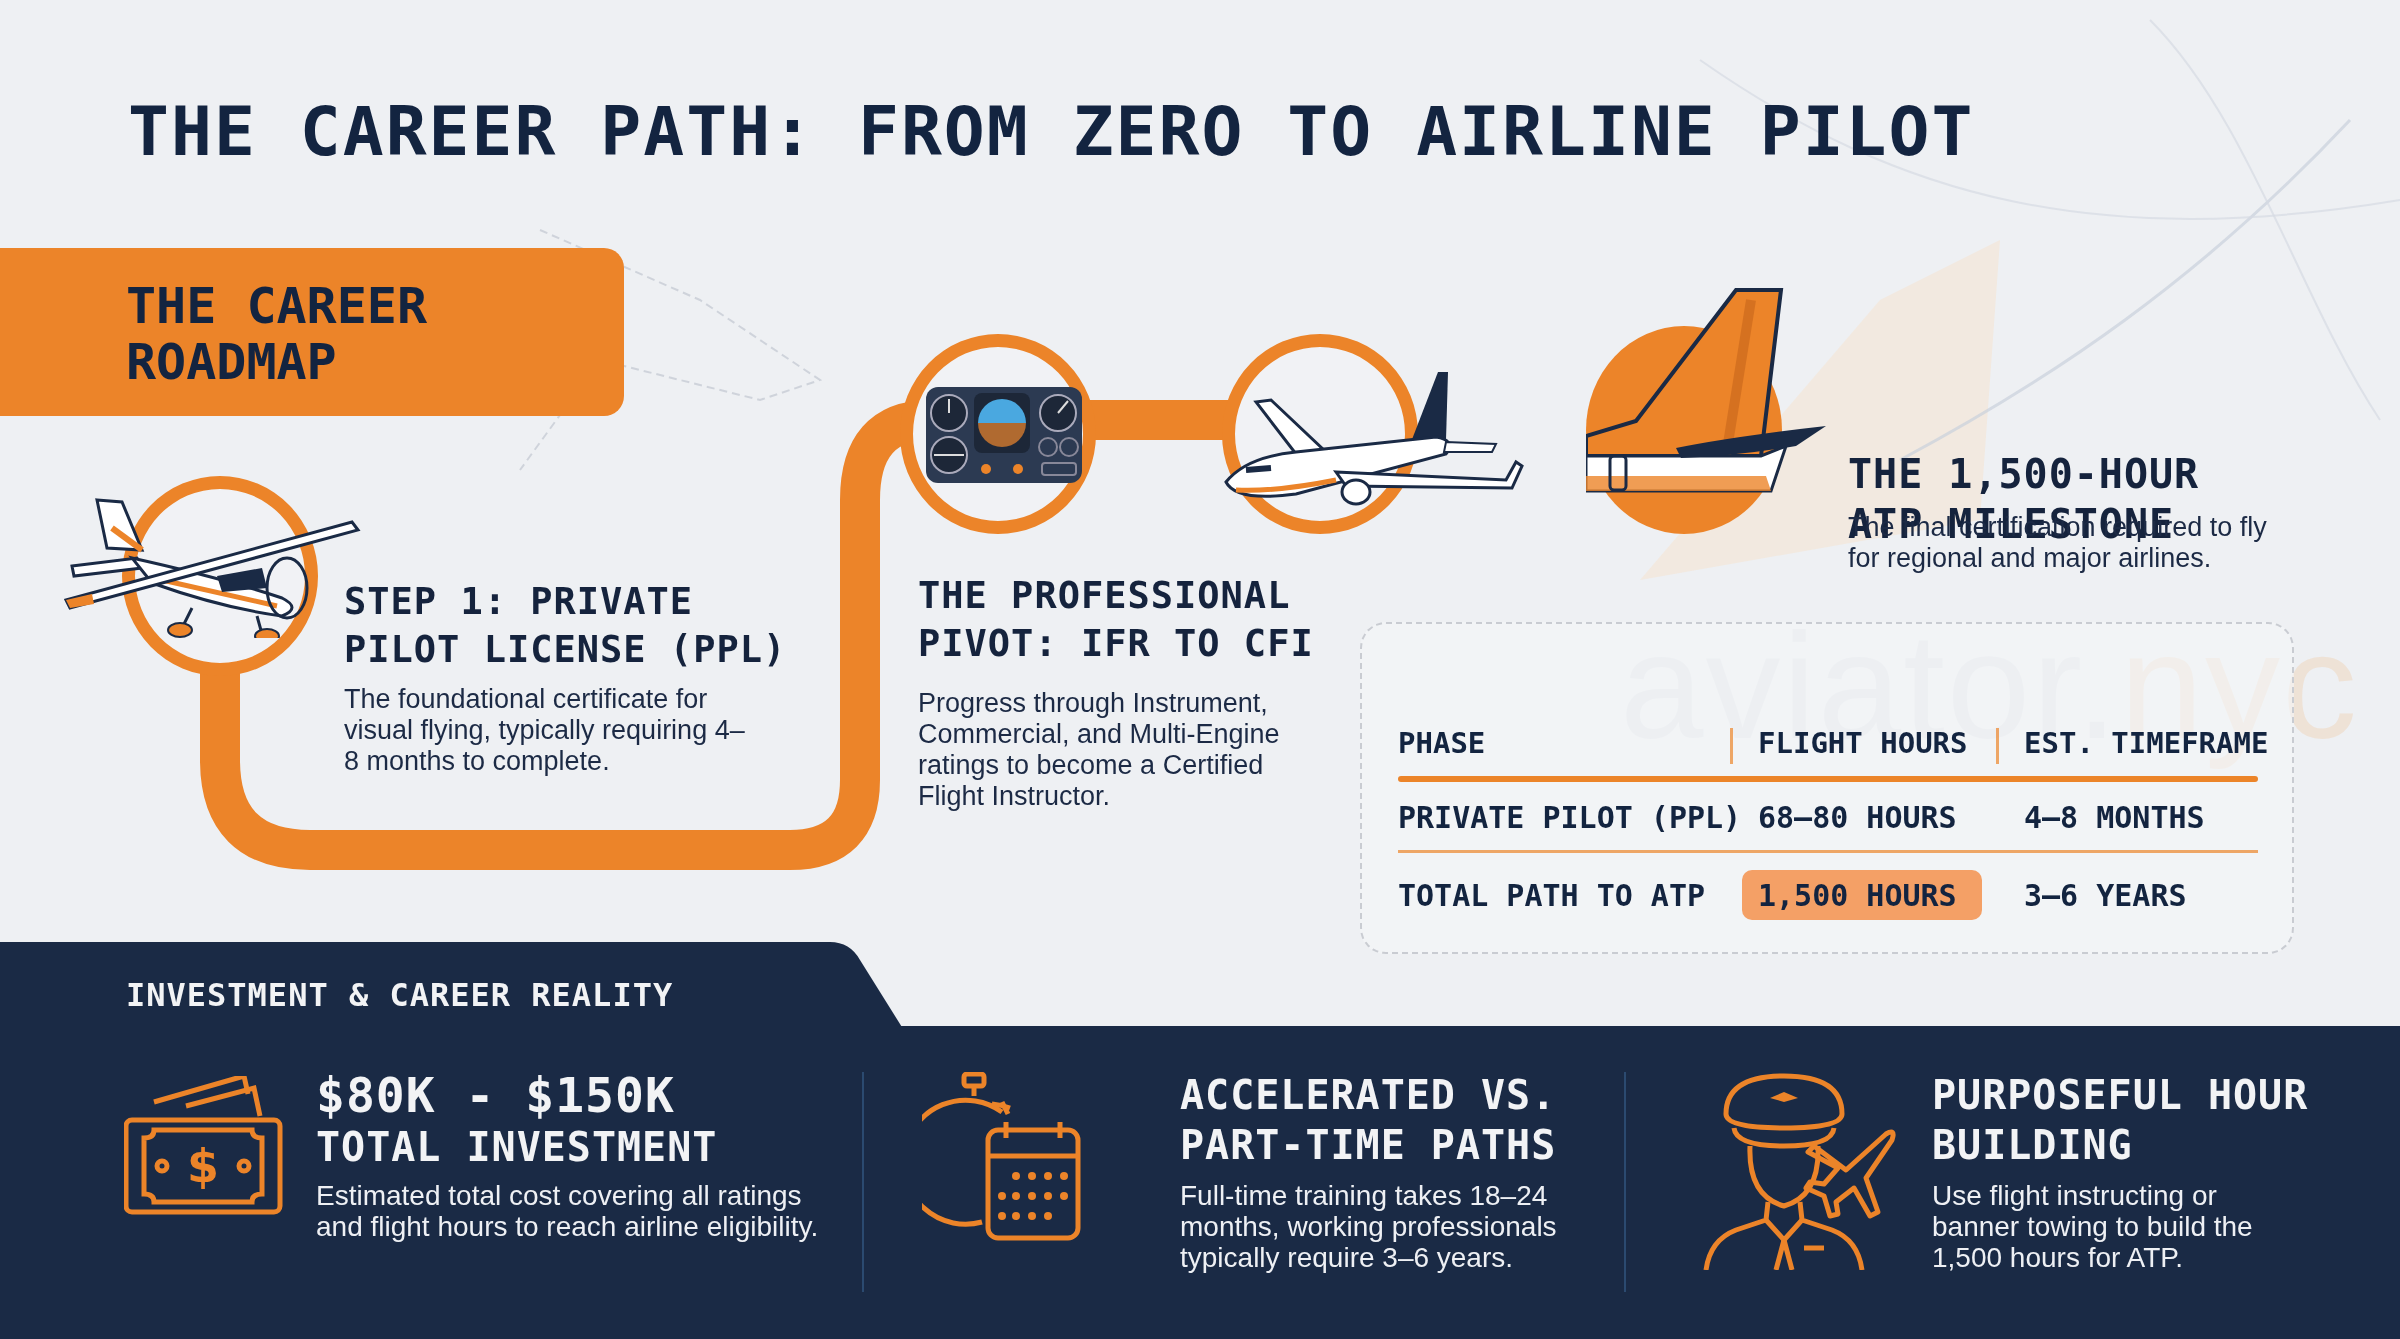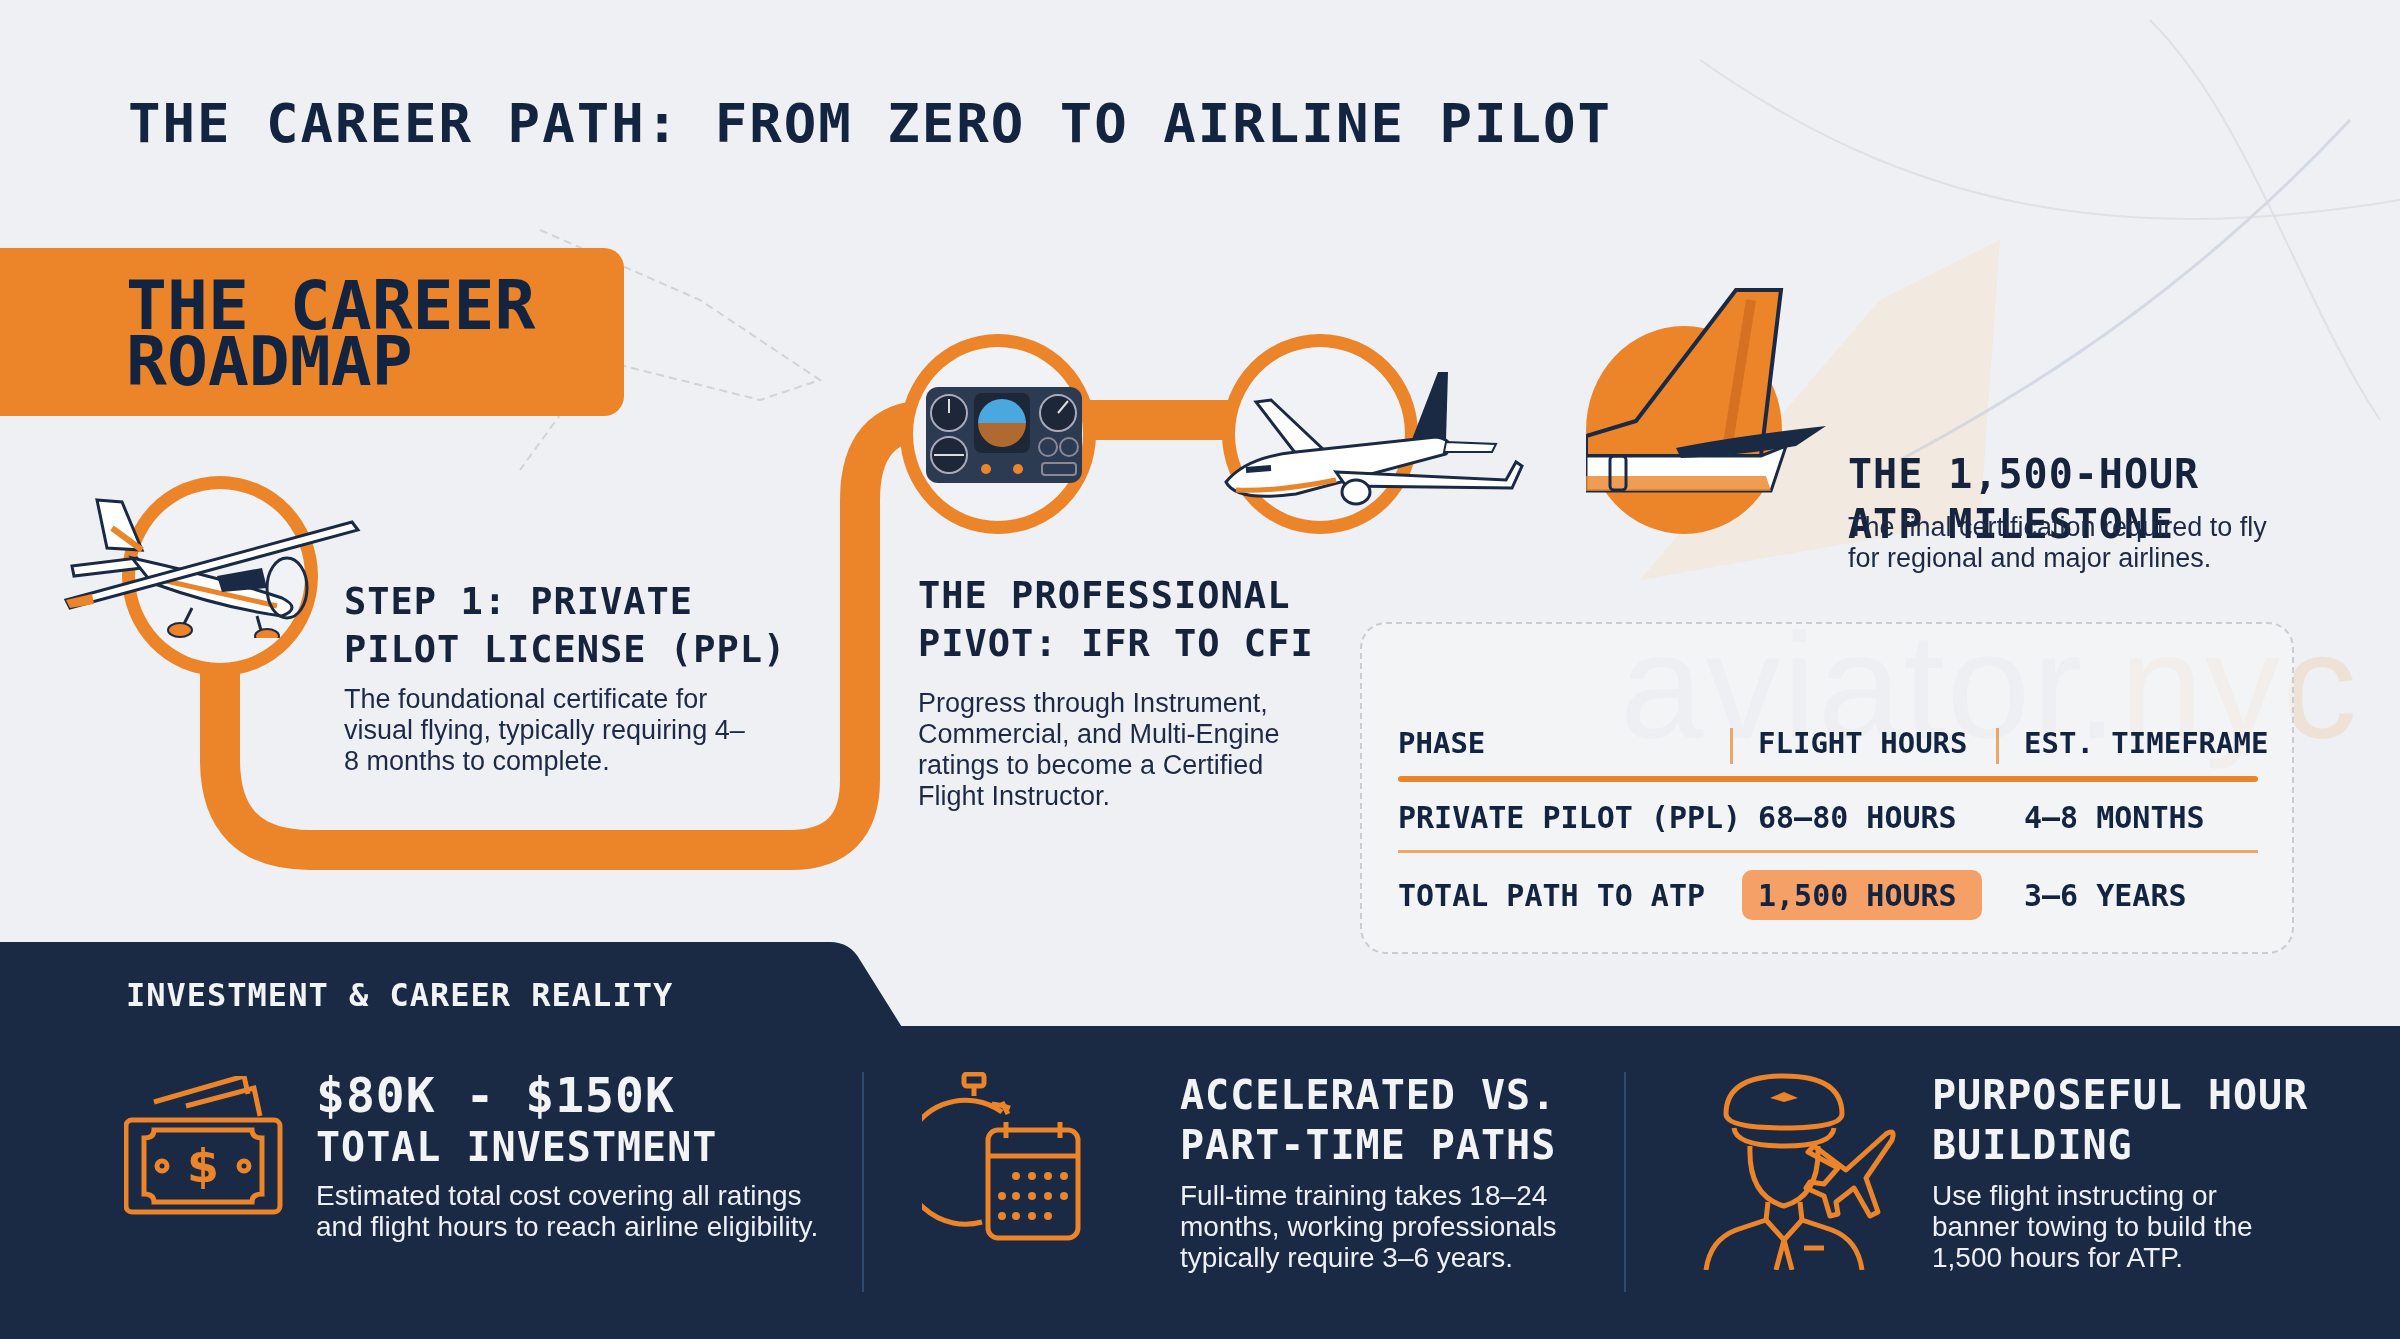--- a/index.html
+++ b/index.html
@@ -9,31 +9,31 @@
     font-family: "DejaVu Sans Mono", "Liberation Mono", monospace;
     color: #15233d;
     position: relative;
   }
   .mono { font-family: "DejaVu Sans Mono", "Liberation Mono", monospace; font-weight: bold; }
 
   .bg-deco { position: absolute; inset: 0; pointer-events: none; }
 
   .main-title {
     position: absolute; left: 128px; top: 92px;
-    font-size: 54px; letter-spacing: 2px; color: #132440;
+    font-size: 68px; letter-spacing: 2px; color: #132440;
     font-weight: bold; white-space: nowrap;
   }
 
   .roadmap-tab {
     position: absolute; left: 0; top: 248px; width: 624px; height: 168px;
     background: #ec8429; border-radius: 0 20px 20px 0;
   }
   .roadmap-tab-title {
     position: absolute; left: 126px; top: 30px;
-    font-size: 68px; line-height: 56px; color: #132440; font-weight: bold; width: 420px;
+    font-size: 50px; line-height: 56px; color: #132440; font-weight: bold; width: 420px;
   }
 
   .path-svg { position: absolute; left: 0; top: 0; }
 
   .circle-node {
     position: absolute; border-radius: 50%;
     border: 13px solid #ec8429; background: #f1f2f5;
   }
 
   .step-title {

